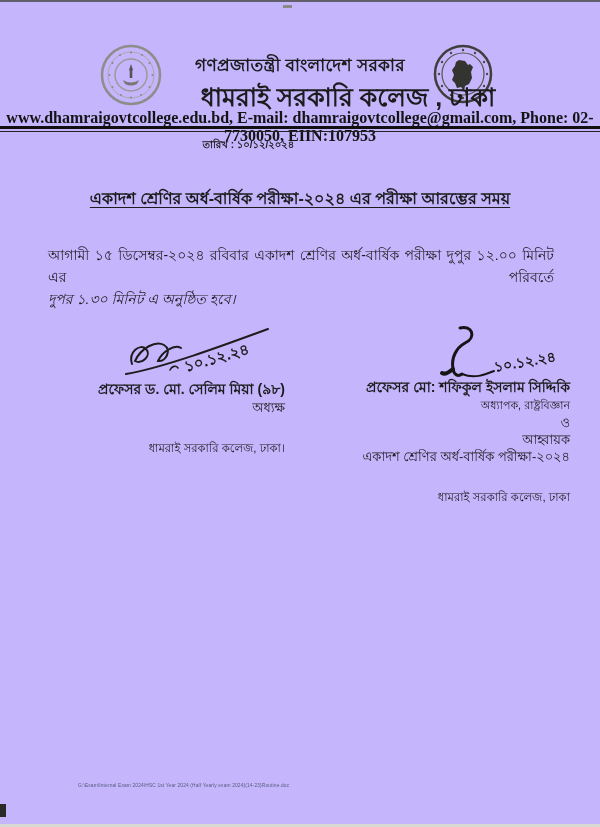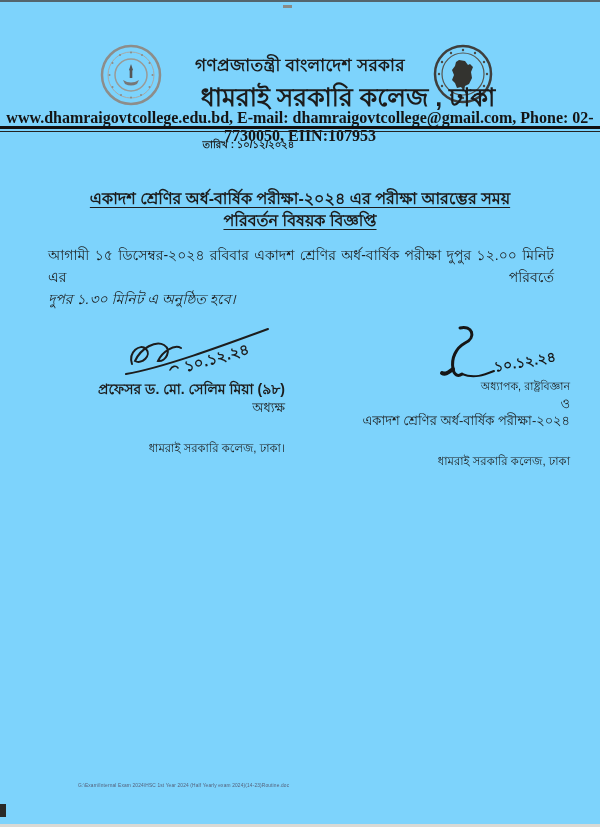--- a/index.html
+++ b/index.html
@@ -1,21 +1,21 @@
 <!DOCTYPE html>
 <html><head>
 <meta charset="utf-8">
 <style>
   * { margin:0; padding:0; box-sizing:border-box; }
   html,body { background:#9a9a96; }
   .page {
     position:relative;
     width:600px; height:827px;
     margin:0 auto;
-    background:#7dd3fc;
+    background:#c4b5fd;
     overflow:hidden;
     font-family:"Liberation Sans", sans-serif;
     color:#1c1c1c;
   }
   
   .scan-top-line { position:absolute; top:0; left:0; width:100%; height:2px; background:#4a4a48; opacity:.8; }
   .scan-top-tick { position:absolute; top:5px; left:283px; width:9px; height:3px; background:#8a8a86; }
   .scan-bottom-band { position:absolute; bottom:0; left:0; width:100%; height:3px; background:#d9d9d4; }
   .scan-corner-mark { position:absolute; left:0; top:804px; width:6px; height:13px; background:#2a2a28; }
 
@@ -131,21 +131,20 @@
   <div class="gov-title">গণপ্রজাতন্ত্রী বাংলাদেশ সরকার</div>
   <div class="college-name">ধামরাই সরকারি কলেজ , ঢাকা</div>
   <div class="contact-line">www.dhamraigovtcollege.edu.bd, E-mail: dhamraigovtcollege@gmail.com, Phone: 02-7730050, EIIN:107953</div>
   <div class="rule-thick"></div>
   <div class="rule-thin"></div>
 
   <div class="date-line">তারিখ : ১০/১২/২০২৪</div>
 
   <div class="notice-title">
     <div><span class="ul">একাদশ শ্রেণির অর্ধ-বার্ষিক পরীক্ষা-২০২৪ এর পরীক্ষা আরম্ভের সময়</span></div>
-    <div><span class="ul">পরিবর্তন বিষয়ক বিজ্ঞপ্তি</span></div>
   </div>
 
   <div class="notice-body">
     <div class="line1">আগামী ১৫ ডিসেম্বর-২০২৪ রবিবার একাদশ শ্রেণির অর্ধ-বার্ষিক পরীক্ষা দুপুর ১২.০০ মিনিট এর পরিবর্তে</div>
     <div class="line2">দুপর ১.৩০ মিনিট এ অনুষ্ঠিত হবে।</div>
   </div>
 
   <svg class="sig-svg left" width="160" height="62" viewBox="0 0 160 62">
     <g fill="none" stroke="#1d1d1d" stroke-width="2" stroke-linecap="round">
       <path d="M14 44 C10 32 22 23 28 29 C34 35 24 45 17 41 C23 28 38 20 46 25 C54 30 48 42 40 41 C44 32 56 24 63 28"></path>
@@ -164,21 +163,23 @@
     <text x="113" y="48" transform="rotate(-10 113 48)" font-size="14" font-weight="bold" fill="#161616">১০.১২.২৪</text>
   </svg>
 
   <div class="sig-block left">
     <div class="sig-name">প্রফেসর ড. মো. সেলিম মিয়া (৯৮)</div>
     <div class="sig-line">অধ্যক্ষ</div>
     <div class="sig-small">ধামরাই সরকারি কলেজ, ঢাকা।</div>
   </div>
 
   <div class="sig-block right">
+    <div class="sig-name">প্রফেসর মো: শফিকুল ইসলাম সিদ্দিকি</div>
     <div class="sig-line" style="font-weight:normal; font-size:11px;">অধ্যাপক, রাষ্ট্রবিজ্ঞান</div>
     <div class="sig-line" style="font-weight:normal;">ও</div>
+    <div class="sig-line">আহ্বায়ক</div>
     <div class="sig-line" style="font-weight:normal; font-size:13px;">একাদশ শ্রেণির অর্ধ-বার্ষিক পরীক্ষা-২০২৪</div>
     <div class="sig-small">ধামরাই সরকারি কলেজ, ঢাকা</div>
   </div>
 
   <div class="footer-path">G:\Exam\Internal Exam 2024\HSC 1st Year 2024 (Half Yearly exam 2024)(14-23)Routine.doc</div>
 
 </div>
 
 </body></html>

